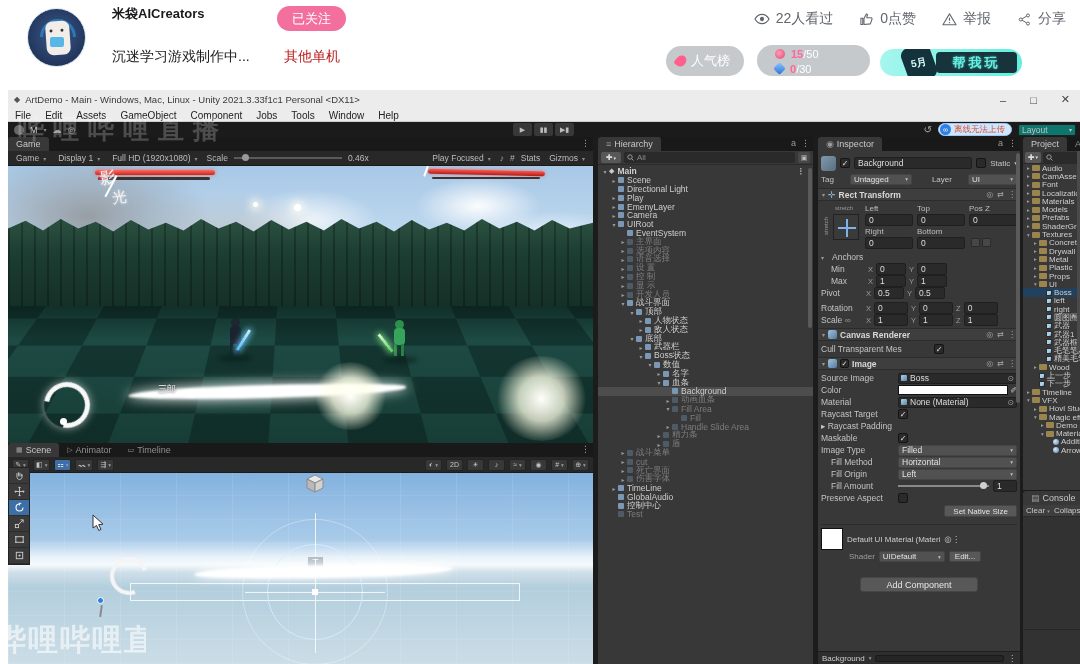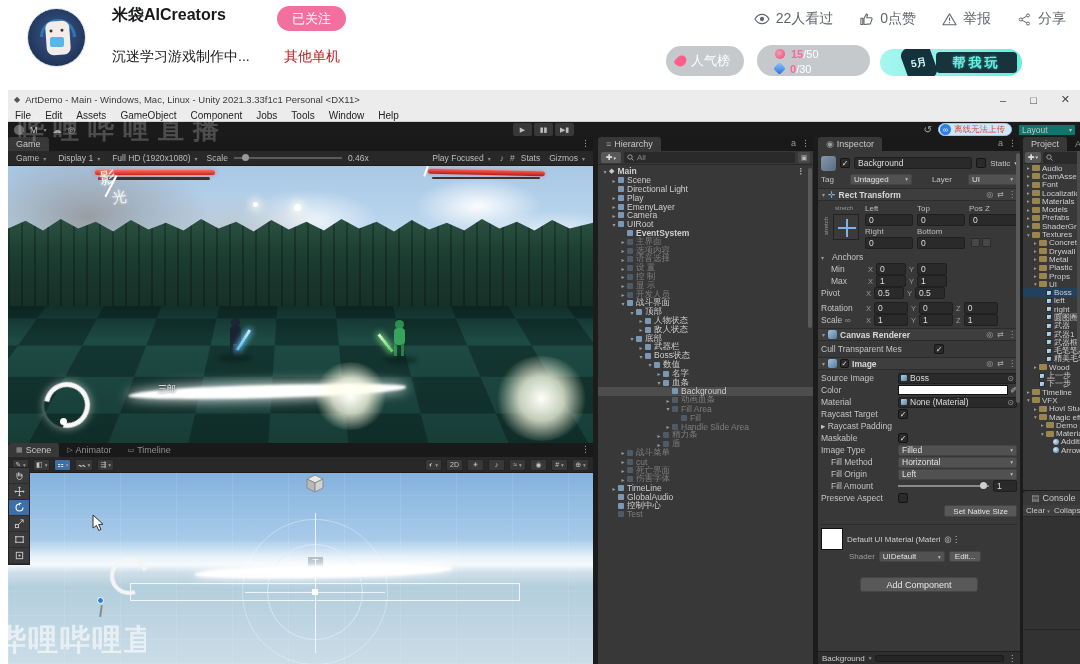--- a/index.html
+++ b/index.html
@@ -6,21 +6,21 @@
 body{background:#fff;font-family:"Liberation Sans","DejaVu Sans",sans-serif;}
 .stage{position:relative;width:1080px;height:664px;background:#fff;overflow:hidden;}
 
 .hdr{position:absolute;left:0;top:0;width:1080px;height:90px;background:#fff;}
 .avatar{position:absolute;left:27px;top:8px;width:59px;height:59px;border-radius:50%;background:radial-gradient(circle at 50% 45%,#3a5a8c 0%,#22365c 70%,#1a2a4a 100%);border:1px solid #d8e4ee;overflow:hidden;}
 .avatar .bot{position:absolute;left:18px;top:12px;width:24px;height:34px;background:#f2ede8;border-radius:7px;transform:rotate(-4deg);}
 .avatar .bot i{position:absolute;left:4px;top:8px;width:3px;height:3px;border-radius:50%;background:#333;}
 .avatar .bot i+i{left:15px;}
 .avatar .scr{position:absolute;left:22px;top:28px;width:14px;height:10px;background:#57b8e8;border-radius:2px;}
 .avatar .hp{position:absolute;left:12px;top:10px;width:36px;height:18px;border:3px solid #2d77b5;border-bottom:none;border-radius:18px 18px 0 0;}
-.hdr-title{position:absolute;left:112px;top:5px;font-size:16px;font-weight:bold;color:#18191c;}
+.hdr-title{position:absolute;left:112px;top:5px;font-size:13px;font-weight:bold;color:#18191c;}
 .follow-badge{position:absolute;left:277px;top:6px;height:25px;line-height:25px;padding:0 15px;background:#f36f9e;color:#fff;font-size:13px;border-radius:13px;}
 .hdr-stats{position:absolute;right:14px;top:10px;display:flex;gap:26px;align-items:center;color:#61666d;font-size:14px;}
 .hstat{display:flex;align-items:center;gap:6px;}
 .hstat svg{display:block;}
 .hdr-desc{position:absolute;left:112px;top:48px;font-size:14px;color:#18191c;}
 .hdr-cat{position:absolute;left:284px;top:48px;font-size:14px;color:#b91c1c;}
 .pop-pill{position:absolute;left:666px;top:46px;height:30px;padding:0 14px 0 10px;border-radius:15px;background:#c6c9cc;color:#fff;font-size:13px;display:flex;align-items:center;gap:5px;}
 .flame{width:10px;height:12px;background:#ff5f8a;border-radius:50% 50% 50% 2px;transform:rotate(40deg);}
 .gift-pill{position:absolute;left:757px;top:45px;width:113px;height:31px;border-radius:16px;background:#c6c9cc;color:#fff;overflow:hidden;padding:1px 0 0 18px;}
 .gift-row{display:flex;align-items:center;gap:6px;height:15px;font-size:11px;}
@@ -628,21 +628,21 @@
             <div style="display: inline;">Camera</div>
           </div>
           <div class="hrow" style="padding-left: 12px;">
             <div class="arr">▾</div>
             <div class="cube"></div>
             <div style="display: inline;">UIRoot</div>
           </div>
           <div class="hrow" style="padding-left: 21px;">
             <div class="arr"></div>
             <div class="cube"></div>
-            <div style="display: inline; font-weight: bold;">EventSystem</div>
+            <div style="display: inline;">EventSystem</div>
           </div>
           <div class="hrow muted" style="padding-left: 21px;">
             <div class="arr">▸</div>
             <div class="cube"></div>
             <div style="display: inline;">主界面</div>
           </div>
           <div class="hrow muted" style="padding-left: 21px;">
             <div class="arr">▸</div>
             <div class="cube"></div>
             <div style="display: inline;">选项内容</div>

